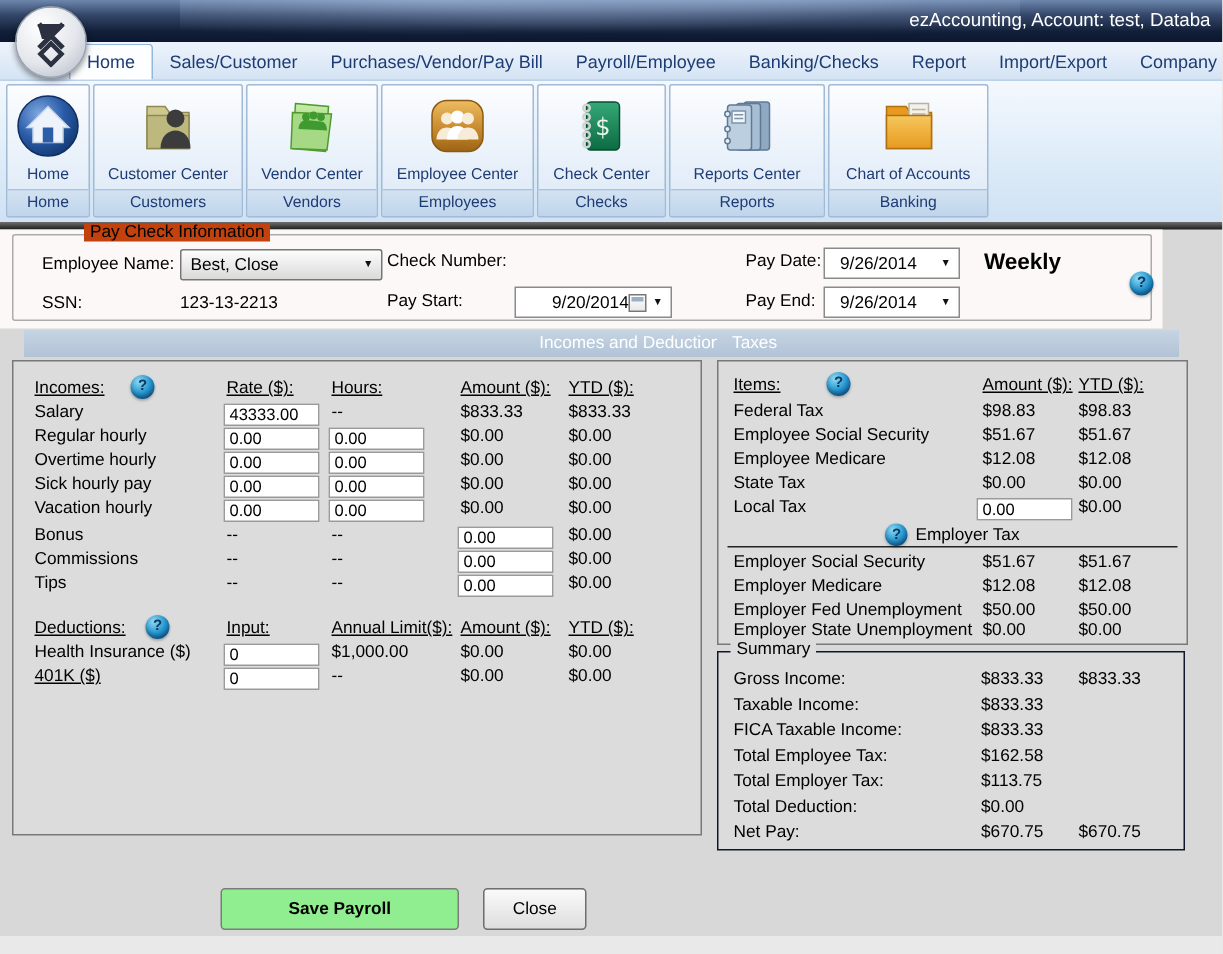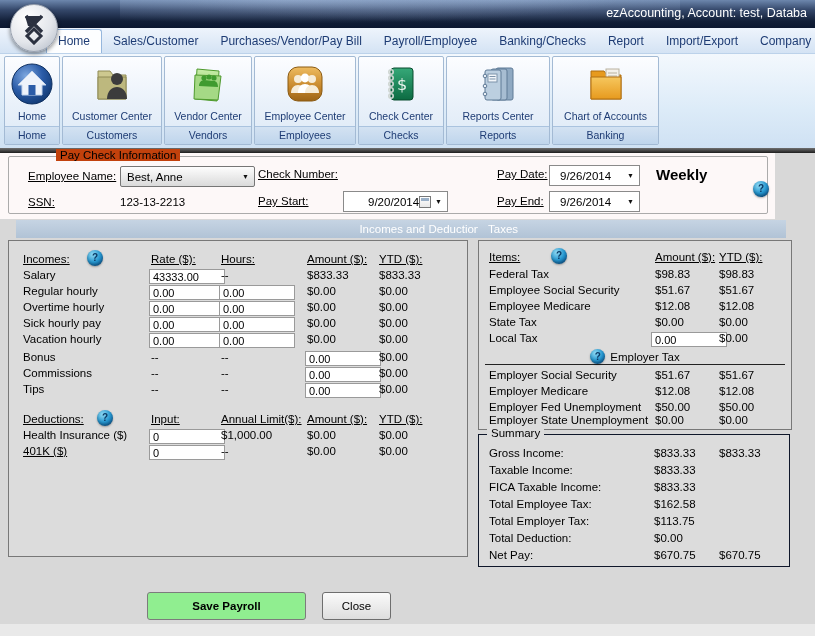--- a/index.html
+++ b/index.html
@@ -42,21 +42,21 @@
 
   .darkstrip { position:absolute; top:148px; left:0; right:0; height:5px;
     background:linear-gradient(#707070,#1d1d1d); }
 
   
   .paycheck-strip { position:absolute; top:153px; left:0; width:775px; height:66px; background:#fdf8f8; }
   .paycheck-box { position:absolute; top:156px; left:8px; width:760px; height:58px;
     border:1px solid #ababab; border-radius:2px; }
   .paycheck-legend { position:absolute; top:-8px; left:12px; background:#c2410c; padding:0 4px;
     font-size:11.5px; color:#000;margin-left:35px; }
-  .pc-label { position:absolute; font-size:11.5px; color:#000; white-space:nowrap;text-decoration:underline; }
+  .pc-label { position:absolute; font-size:11.5px; color:#000; white-space:nowrap; }
   .pc-value { position:absolute; font-size:11.5px; color:#000; }
   .combo { position:absolute; height:21px; border:1px solid #767676; border-radius:2px;
     background:linear-gradient(#fdfdfd,#dadada); font-size:11.5px;
     display:flex; align-items:center; padding-left:6px; }
   .combo .arr { margin-left:auto; width:17px; height:100%; display:flex; align-items:center;
     justify-content:center; font-size:7px; color:#111; }
   .datepick { position:absolute; height:21px; border:1px solid #8a8a8a; background:#fff;
     font-size:11.5px; display:flex; align-items:center; padding:0 5px 0 10px; }
   .datepick .cal { margin-left:auto; width:12px; height:12px; border:1px solid #777;
     background:linear-gradient(#fff,#e8e8e8); position:relative; }
@@ -88,21 +88,21 @@
   .trow span { position:absolute; white-space:nowrap; }
   .u { text-decoration:underline; }
 
   
   .ci-l { left:14px; } .ci-r { left:142px; } .ci-h { left:212px; } .ci-a { left:298px; } .ci-y { left:370px; }
   
   .ct-l { left:10px; } .ct-a { left:176px; } .ct-y { left:240px; }
   
   .cs-l { left:10px; } .cs-a { left:175px; } .cs-y { left:240px; }
 
-  .inp { position:absolute; height:15px; width:76px; border:1px solid #9a9a9a; background:#fff;
+  .inp { position:absolute; height:15px; width:64px; border:1px solid #9a9a9a; background:#fff;
     font-size:11px; padding:0 3px; font-family:inherit; }
   .inp.ci-r { left:140px; } .inp.ci-h { left:210px; } .inp.ci-a { left:296px; }
   .inp.ct-a { left:172px; }
 
   .emp-hdr { position:absolute; left:6px; right:6px; height:16px; border-bottom:1px solid #222;
     display:flex; align-items:center; justify-content:center; gap:5px; font-size:11.5px; }
   .emp-hdr .globe { width:15px; height:15px; line-height:15px; }
 
   .hdr-globe { position:absolute; top:-3px; }
 
@@ -288,21 +288,21 @@
 
   <div class="darkstrip"></div>
 
   <div class="paycheck-strip"></div>
   <div class="paycheck-box">
     <span class="paycheck-legend">Pay Check Information</span>
   </div>
 
   <span class="pc-label" style="left:28px; top:170px;">Employee Name:</span>
   <div class="combo" style="left:120px; top:166px; width:135px;">
-    <span>Best, Anne</span>
+    <span>Best, Close</span>
     <span class="arr">▼</span>
   </div>
 
   <span class="pc-label" style="left:28px; top:196px;">SSN:</span>
   <span class="pc-value" style="left:120px; top:196px;">123-13-2213</span>
 
   <span class="pc-label" style="left:258px; top:168px;">Check Number:</span>
 
   <span class="pc-label" style="left:258px; top:195px;">Pay Start:</span>
   <div class="datepick" style="left:343px; top:191px; width:105px;padding-left:24px;">

